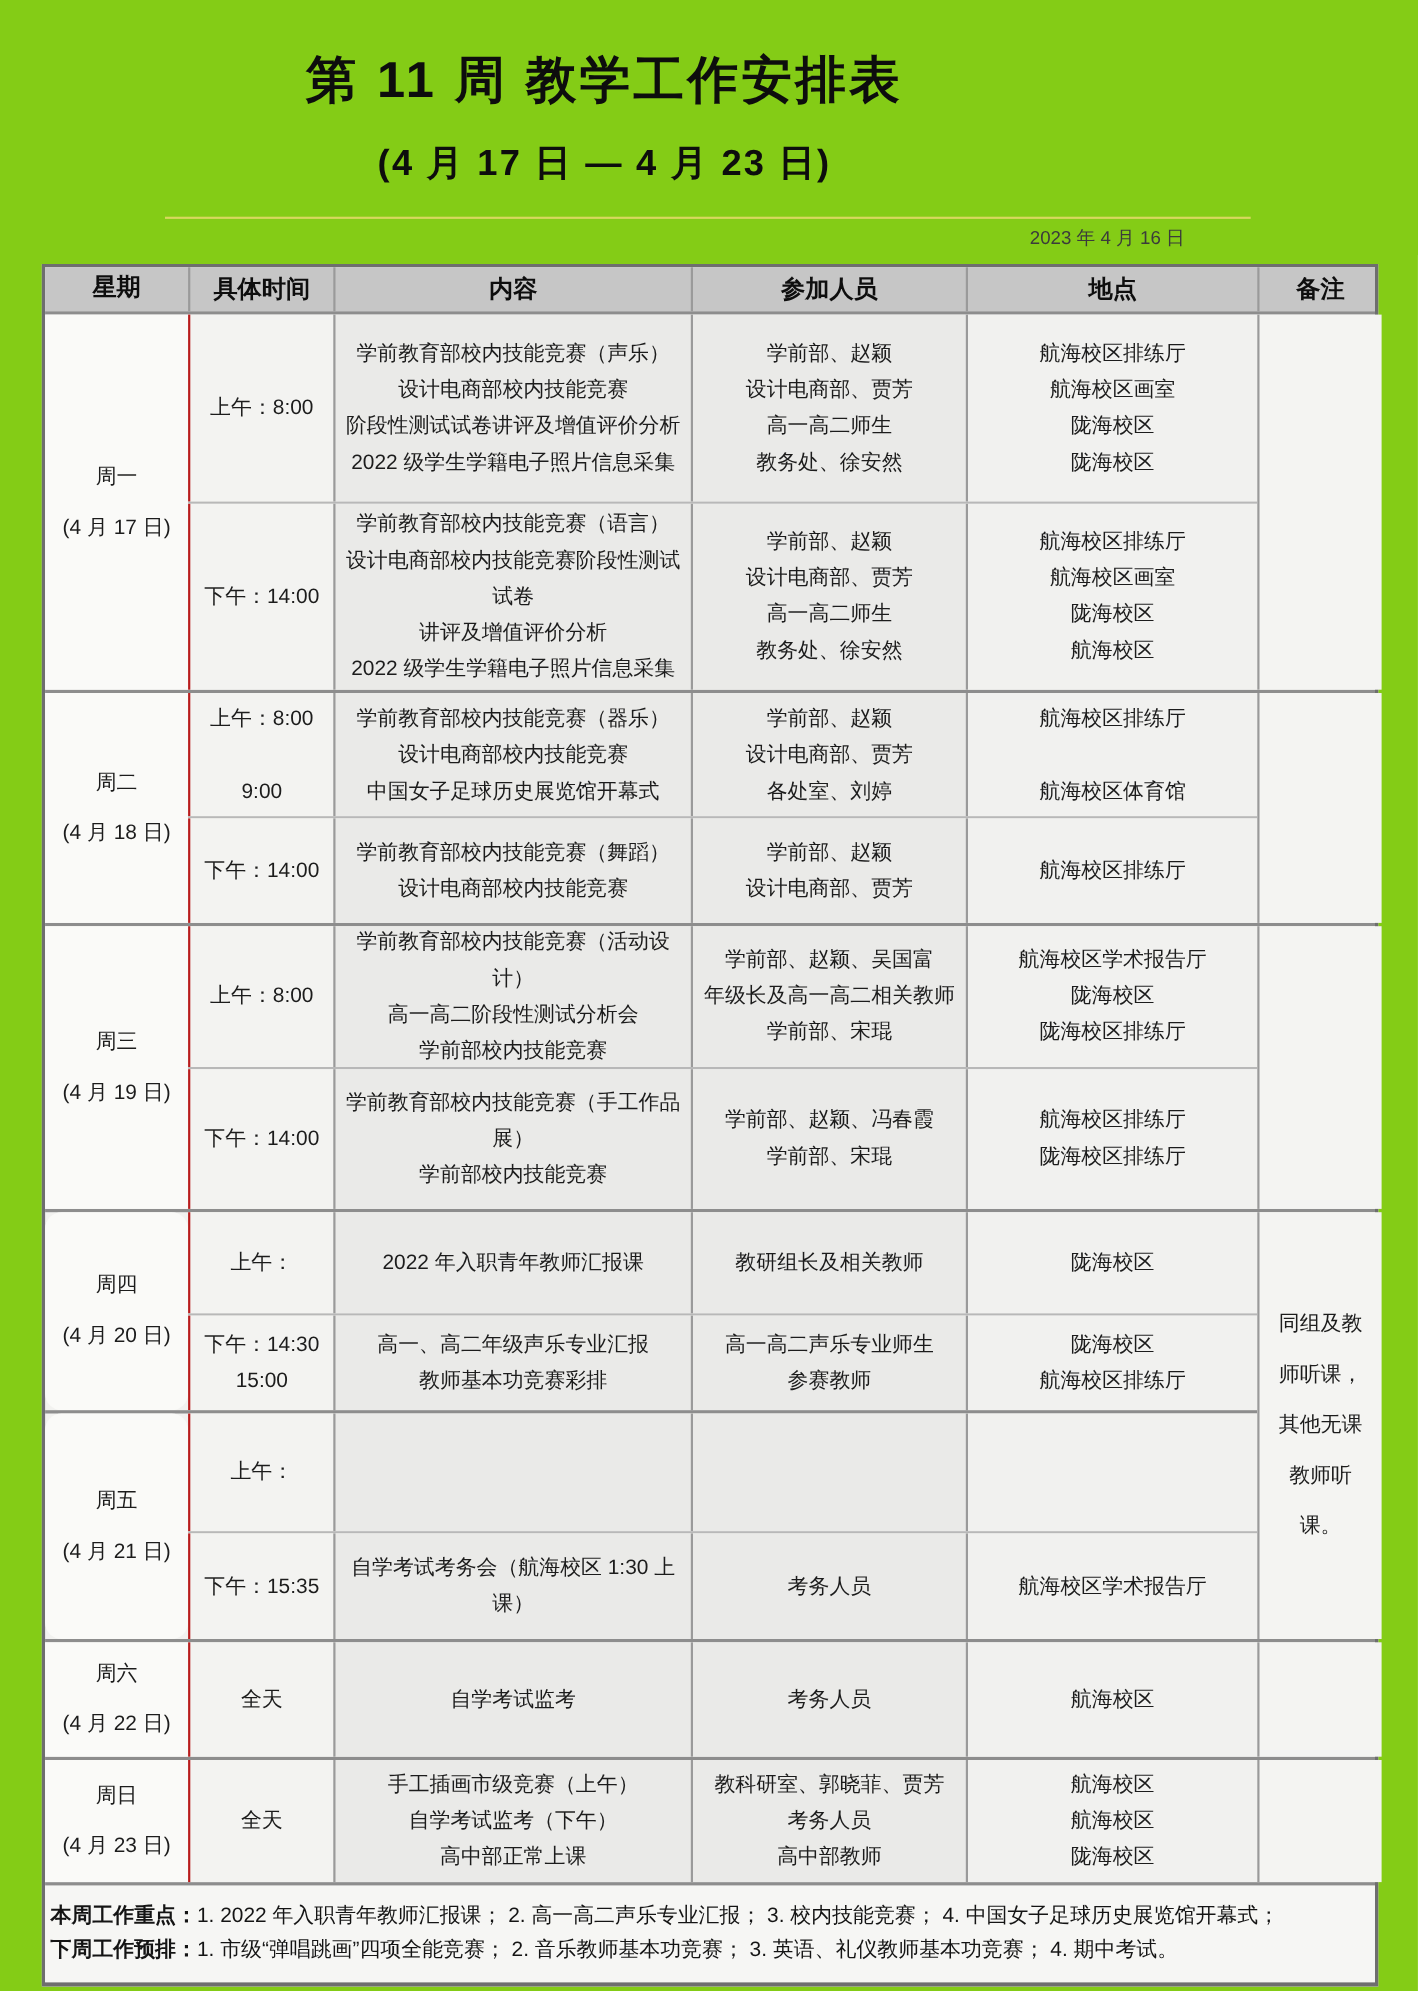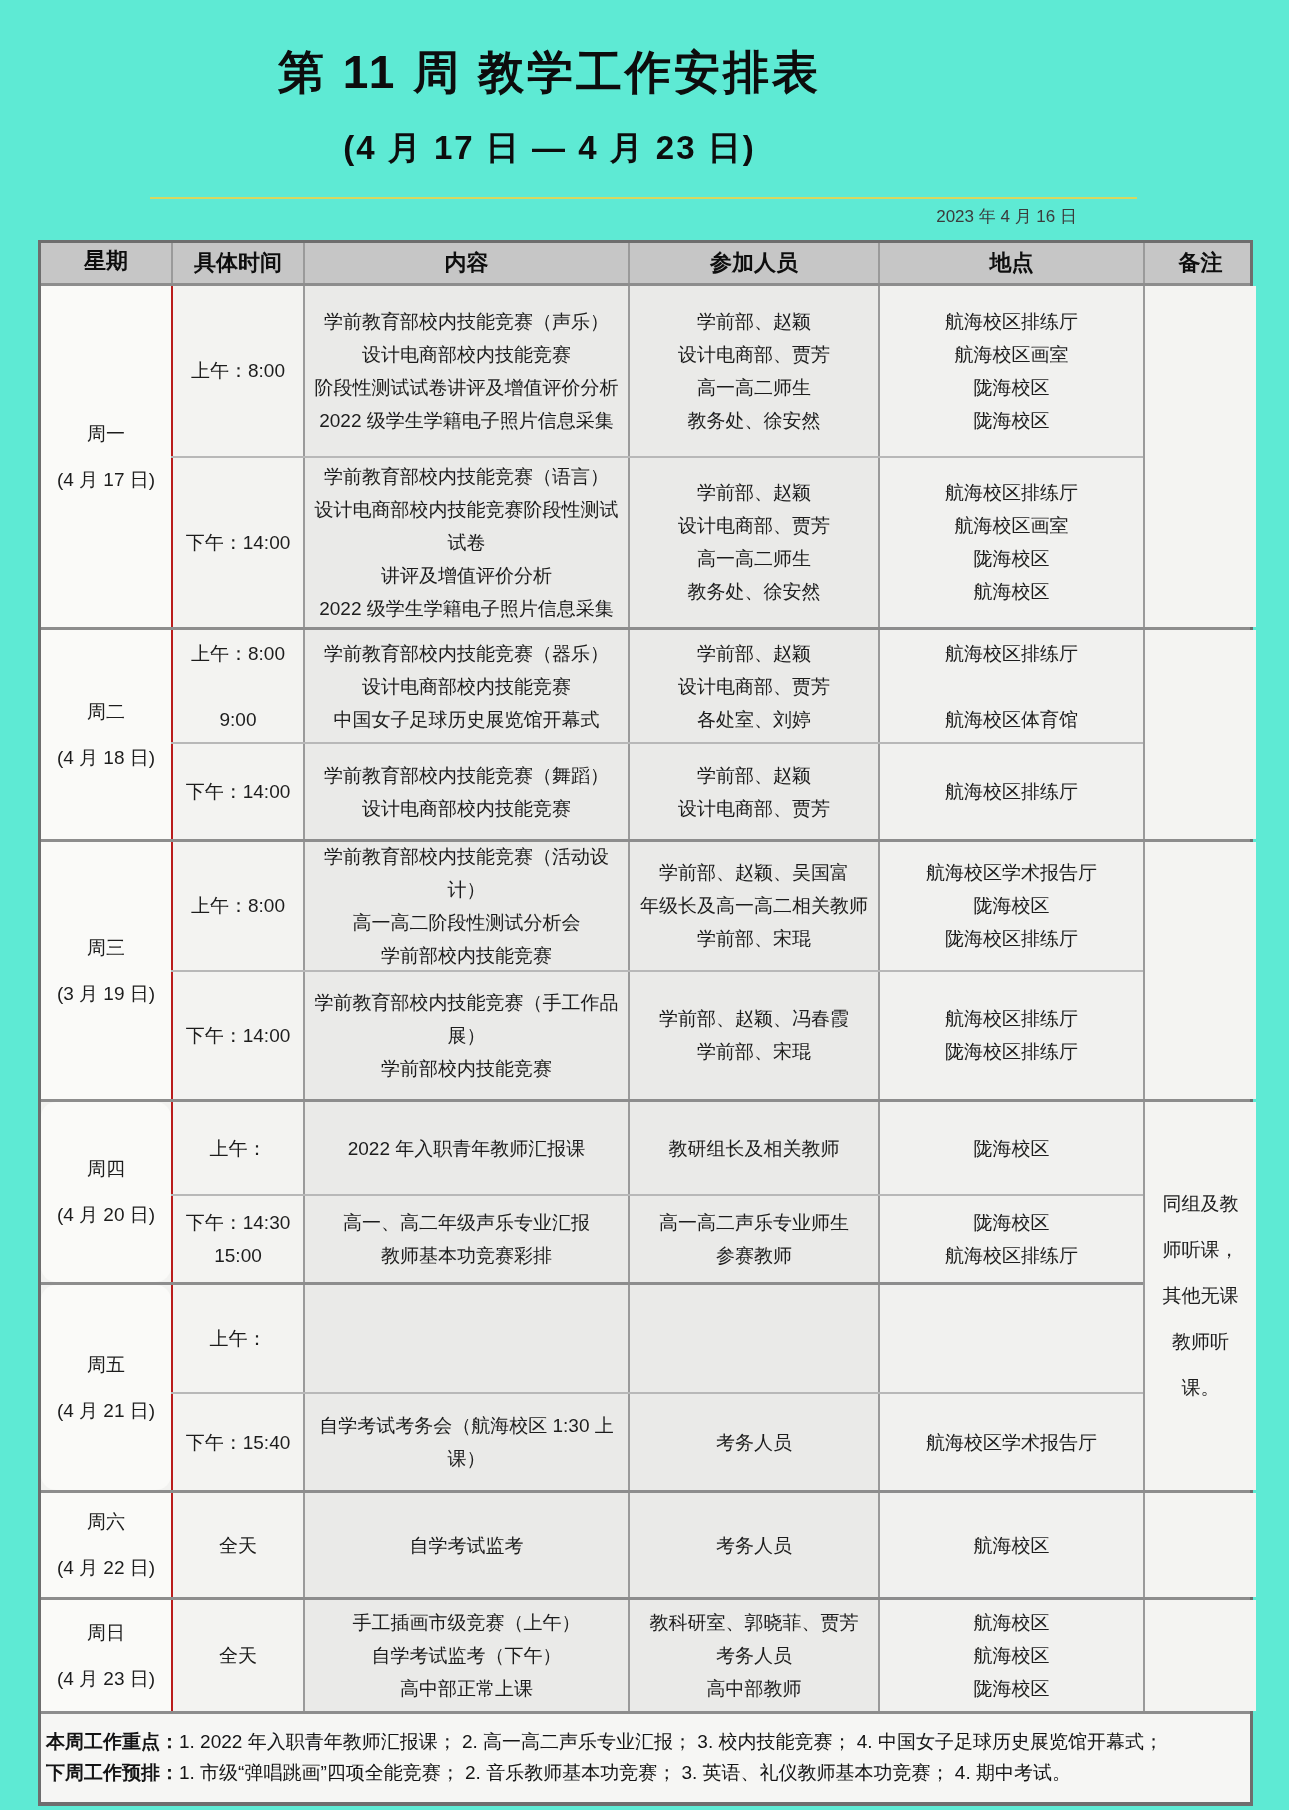--- a/index.html
+++ b/index.html
@@ -1,17 +1,17 @@
 <!DOCTYPE html>
 <html><head>
 <meta charset="utf-8">
 <style>
   * { box-sizing: border-box; margin: 0; padding: 0; }
   body { font-family: "Liberation Sans", sans-serif; background:#e9e8e6; }
-  .sheet { width:1289px; height:1810px; background:#5eead4; position:relative; overflow:hidden; color:#1c1c1c; }
+  .sheet { width:1289px; height:1810px; background:#84cc16; position:relative; overflow:hidden; color:#1c1c1c; }
 
   
   .header-area { padding-top:42px; }
   .page-title { text-align:center; font-size:46px; font-weight:bold; letter-spacing:3px; margin-right:190px; color:#0d0d0d; }
   .page-subtitle { text-align:center; font-size:33px; font-weight:bold; letter-spacing:2px; margin-top:22px; margin-right:190px; color:#0d0d0d; }
   .divider { border-top:2px solid #d8d75f; margin:26px 152px 0 150px; }
   .doc-date { text-align:right; margin-right:212px; margin-top:6px; font-size:17px; color:#3b3b3b; }
 
   
   .schedule-table { width:1215px; margin:12px auto 0 38px; border:3px solid #6e6e6e; border-bottom-width:4px; background:#f2f2f0; }
@@ -136,21 +136,21 @@
           <div class="cell people-cell">学前部、赵颖
 设计电商部、贾芳</div>
           <div class="cell loc-cell">航海校区排练厅</div>
         </div>
       </div>
       <div class="cell note-cell"></div>
     </div>
 
     <div class="day-group">
       <div class="cell day-cell">周三
-(3 月 19 日)</div>
+(4 月 19 日)</div>
       <div class="sessions">
         <div class="session" style="min-height:115px">
           <div class="cell time-cell">上午：8:00</div>
           <div class="cell content-cell">学前教育部校内技能竞赛（活动设计）
 高一高二阶段性测试分析会
 学前部校内技能竞赛</div>
           <div class="cell people-cell">学前部、赵颖、吴国富
 年级长及高一高二相关教师
 学前部、宋琨</div>
           <div class="cell loc-cell">航海校区学术报告厅
@@ -198,21 +198,21 @@
           <div class="cell day-cell">周五
 (4 月 21 日)</div>
           <div class="sessions">
             <div class="session" style="min-height:107px">
               <div class="cell time-cell">上午：</div>
               <div class="cell content-cell"></div>
               <div class="cell people-cell"></div>
               <div class="cell loc-cell"></div>
             </div>
             <div class="session" style="min-height:98px">
-              <div class="cell time-cell">下午：15:40</div>
+              <div class="cell time-cell">下午：15:35</div>
               <div class="cell content-cell">自学考试考务会（航海校区 1:30 上课）</div>
               <div class="cell people-cell">考务人员</div>
               <div class="cell loc-cell">航海校区学术报告厅</div>
             </div>
           </div>
         </div>
       </div>
       <div class="cell note-cell">同组及教师听课，其他无课教师听课。</div>
     </div>
 

